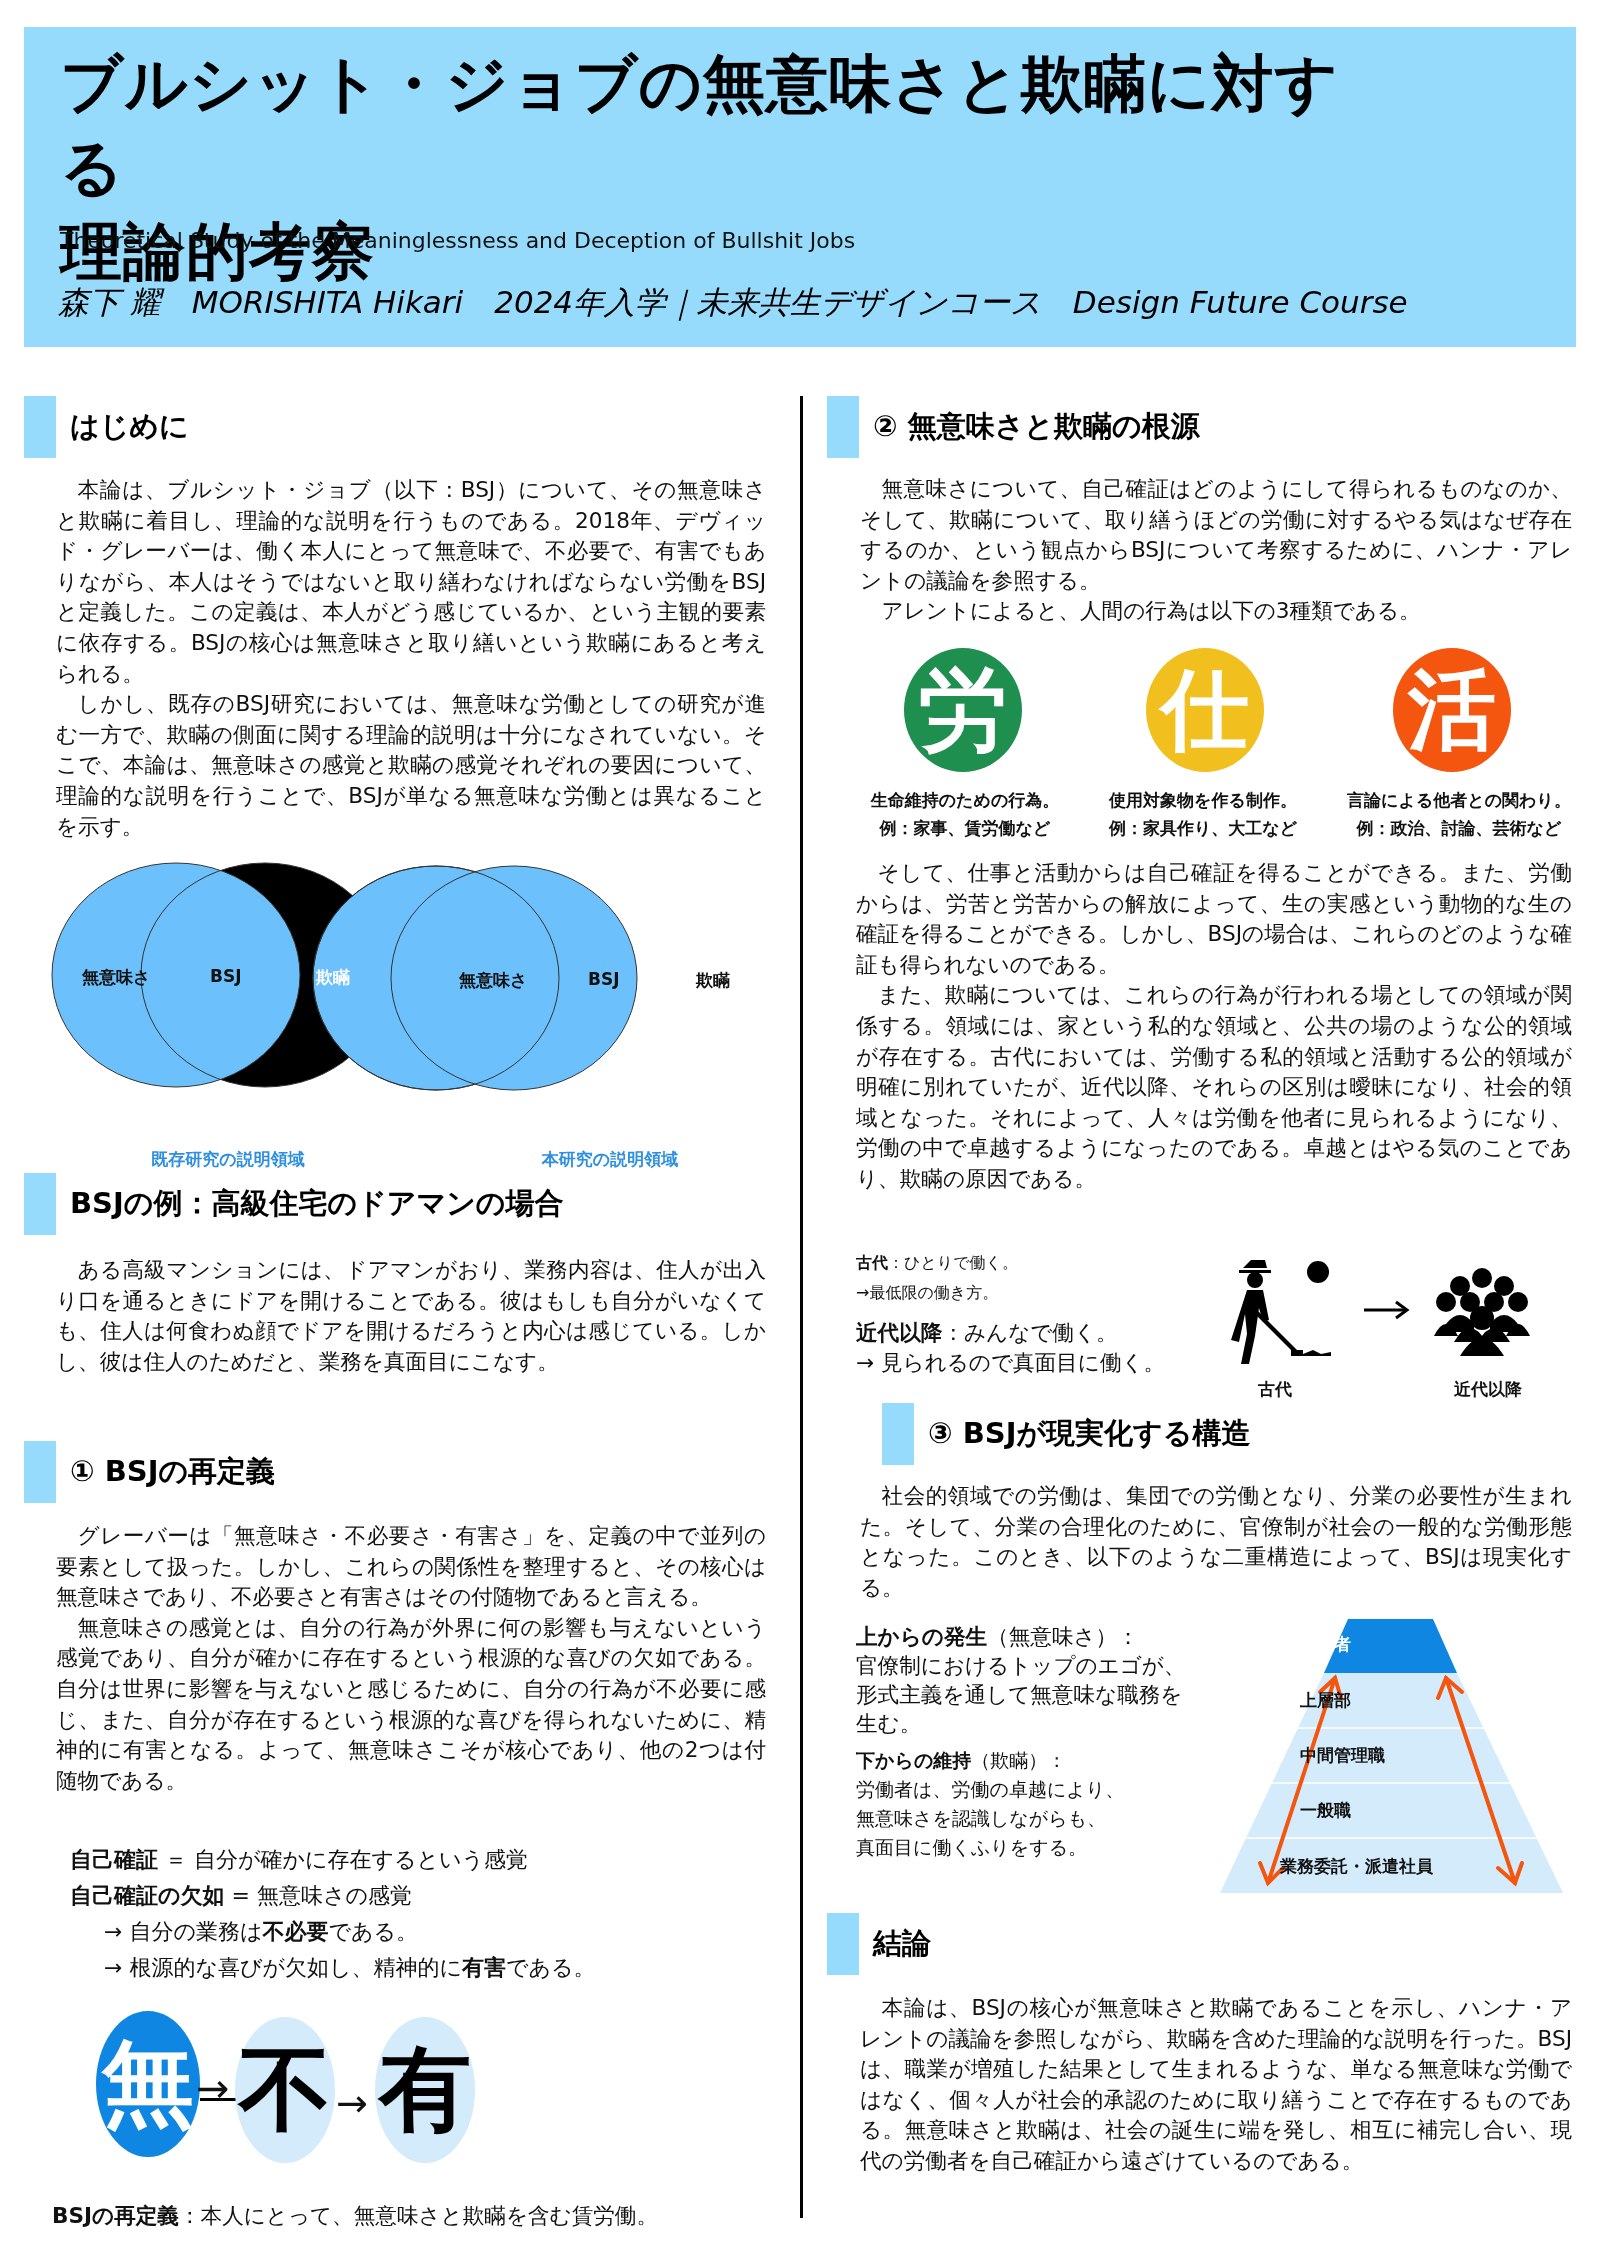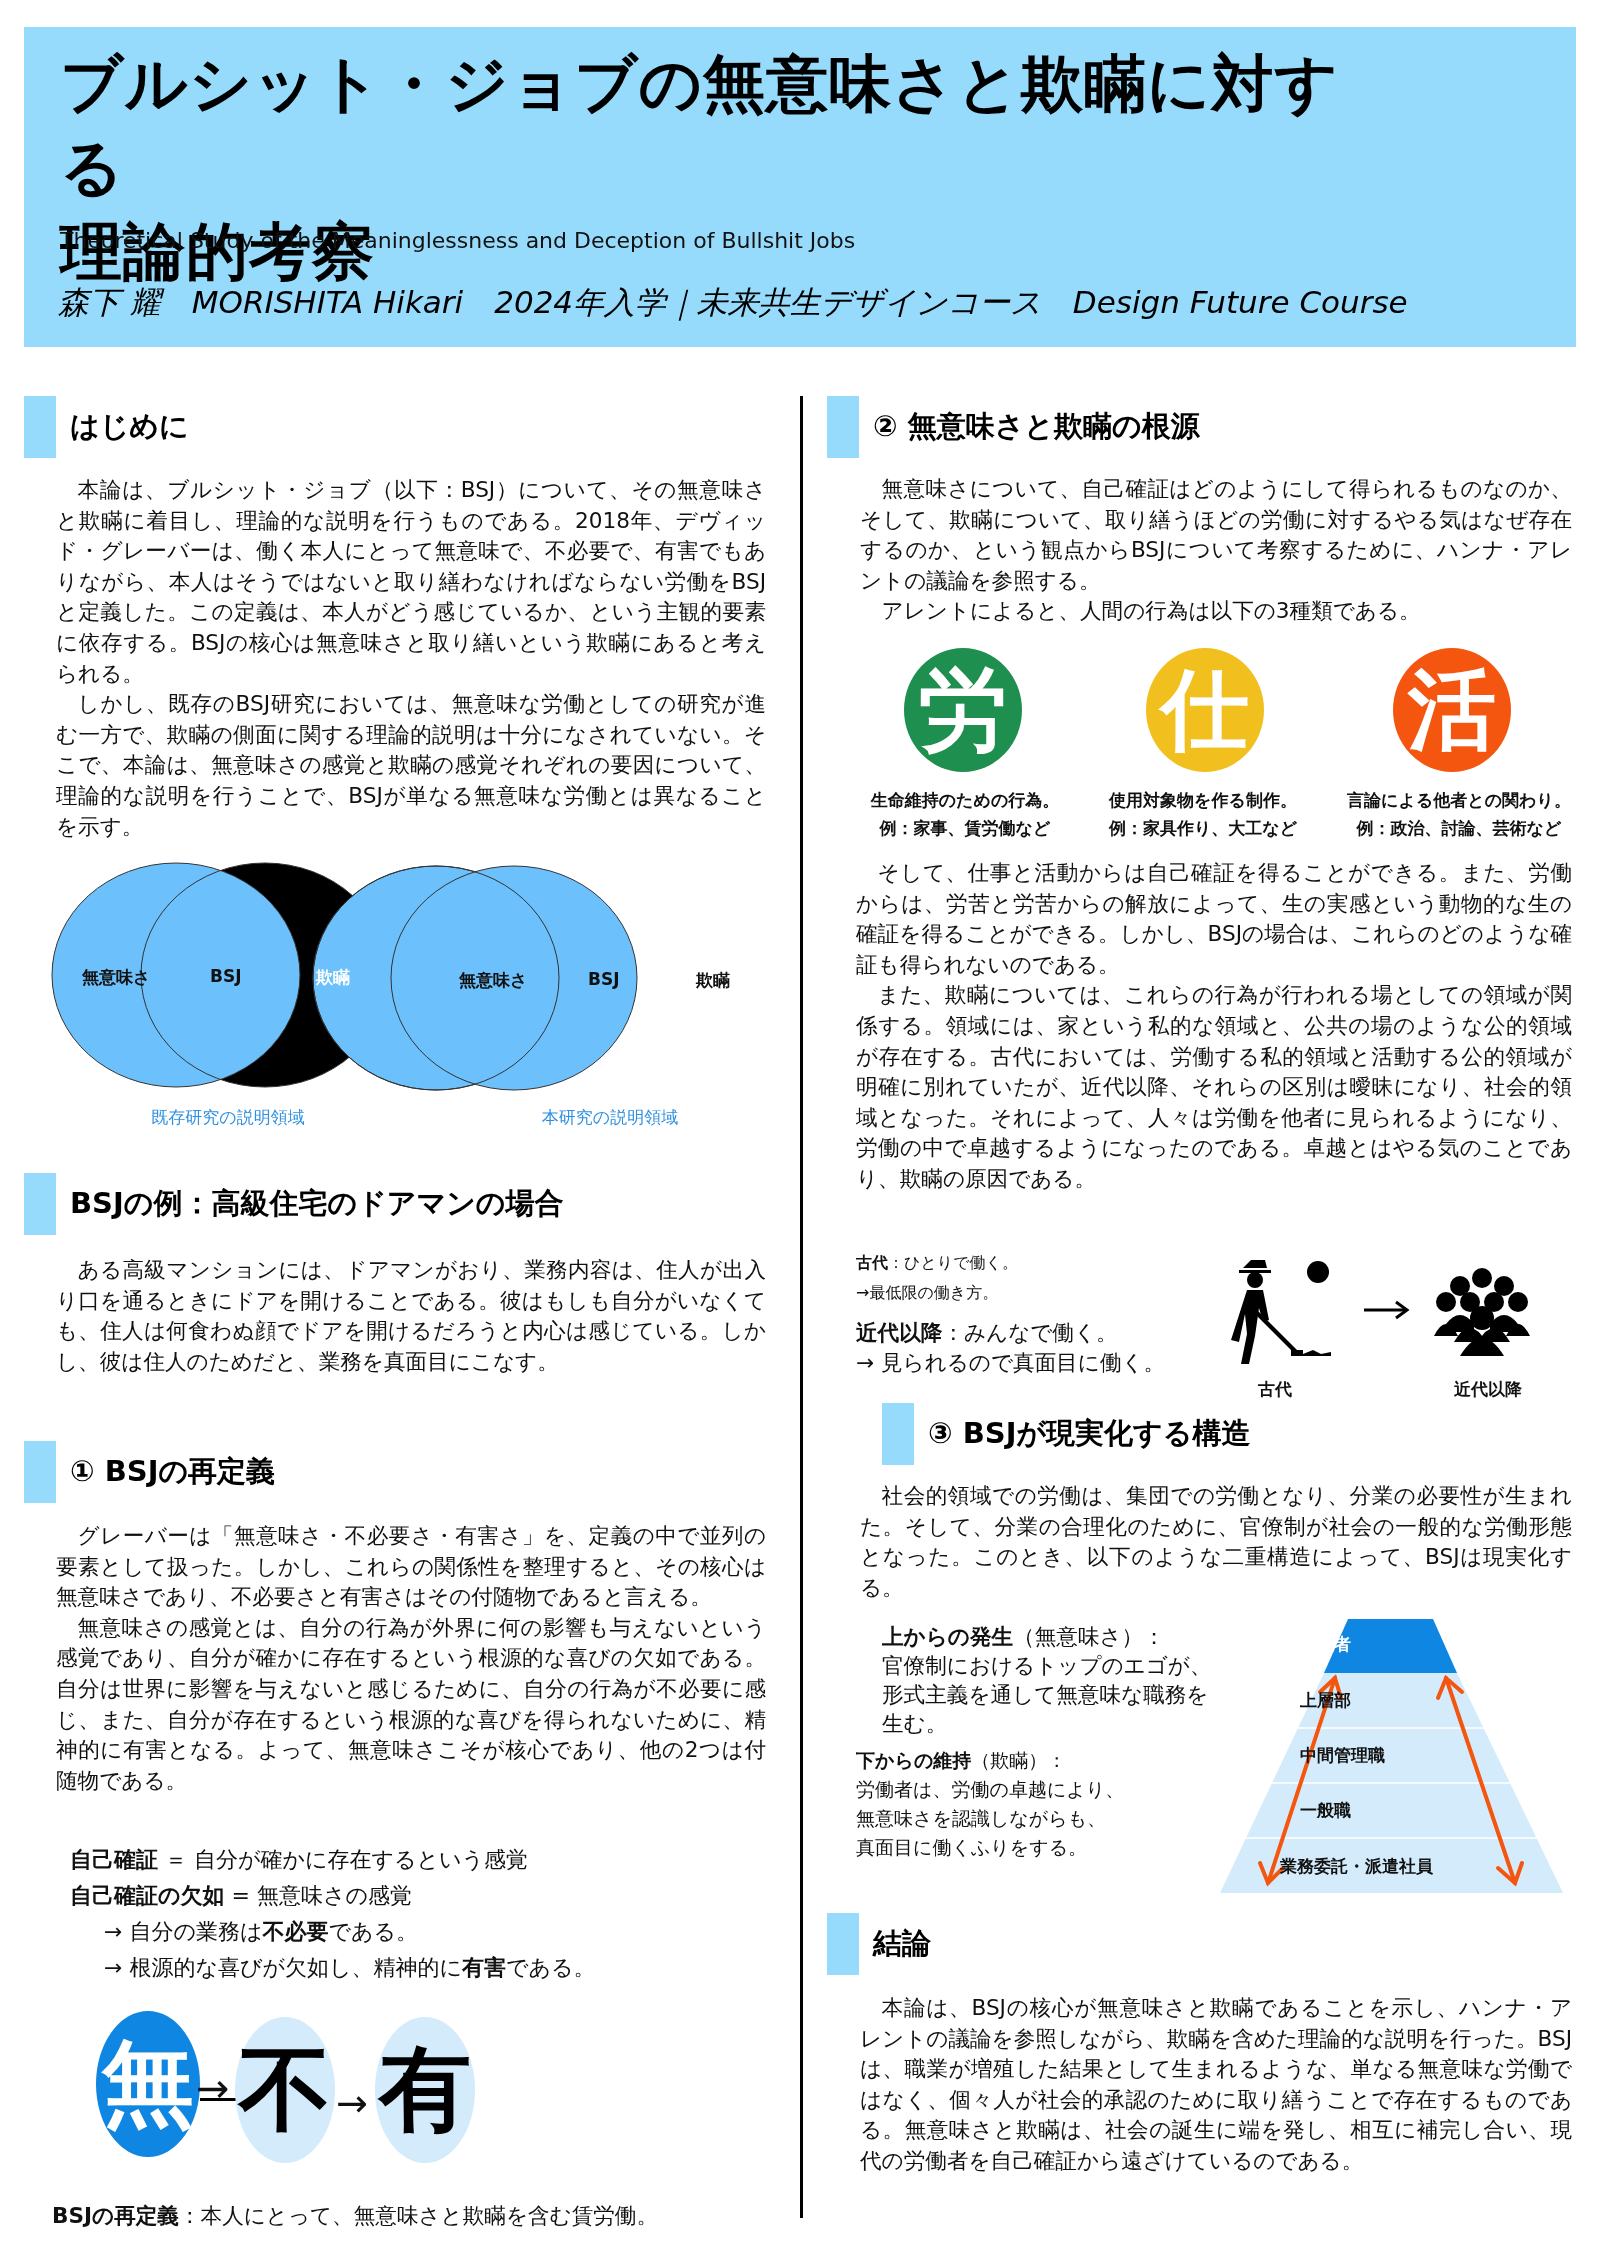--- a/index.html
+++ b/index.html
@@ -20,21 +20,21 @@
   
   .sec { display: flex; align-items: center; height: 62px; }
   .sec-bar { width: 32px; height: 62px; background: #97dbfc; flex: none; }
   .sec-title { margin-left: 14px; font-size: 29px; font-weight: bold; white-space: nowrap; color: #000; }
 
   .body-text { font-size: 21.6px; line-height: 30.6px; color: #111; text-align: justify; }
   .body-text p { text-indent: 1em; }
 
   
   .venn-label { font-size: 17px; font-weight: bold; white-space: nowrap; }
-  .venn-caption { font-size: 17px; font-weight: normal; color: #2e8fe0; white-space: nowrap; text-align: center; }
+  .venn-caption { font-size: 17px; font-weight: bold; color: #2e8fe0; white-space: nowrap; text-align: center; margin-top: 42px; }
 
   
   .def-line { font-size: 22px; line-height: 36px; white-space: nowrap; }
   .def-line b { font-weight: bold; }
 
   
   .kcircle { border-radius: 50%; display: flex; align-items: center; justify-content: center; font-weight: bold; }
 
   .cap3 { font-size: 17px; font-weight: bold; text-align: center; line-height: 28px; white-space: nowrap; }
 
@@ -202,21 +202,21 @@
 <div class="abs" style="left:1454px; top:1378px; font-size:17px; font-weight:bold;">近代以降</div>
 
 <div class="abs sec" style="left:848px; top:1403px;padding-left:34px;">
   <div class="sec-bar"></div>
   <div class="sec-title">③ BSJが現実化する構造</div>
 </div>
 <div class="abs body-text" style="left:860px; top:1481px; width:712px;">
   <p>社会的領域での労働は、集団での労働となり、分業の必要性が生まれた。そして、分業の合理化のために、官僚制が社会の一般的な労働形態となった。このとき、以下のような二重構造によって、BSJは現実化する。</p>
 </div>
 
-<div class="abs" style="left:856px; top:1622px; font-size:21.6px; line-height:29px; white-space:nowrap;margin-left:26px;">
+<div class="abs" style="left:856px; top:1622px; font-size:21.6px; line-height:29px; white-space:nowrap;">
   <div><b>上からの発生</b><span>（無意味さ）：</span></div>
   <div>官僚制におけるトップのエゴが、</div>
   <div>形式主義を通して無意味な職務を</div>
   <div>生む。</div>
 </div>
 <div class="abs" style="left:856px; top:1746px; font-size:19px; line-height:29px; white-space:nowrap;">
   <div><b>下からの維持</b><span>（欺瞞）：</span></div>
   <div>労働者は、労働の卓越により、</div>
   <div>無意味さを認識しながらも、</div>
   <div>真面目に働くふりをする。</div>

